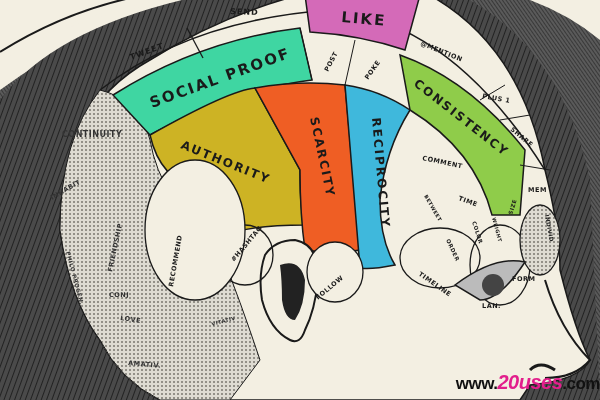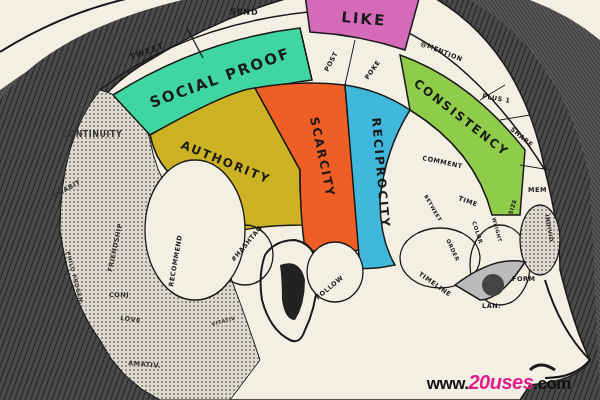--- a/index.html
+++ b/index.html
@@ -4,21 +4,21 @@
 <style>
   html,body{margin:0;padding:0;}
   body{width:600px;height:400px;overflow:hidden;background:#2a2a2a;font-family:"DejaVu Sans",sans-serif;}
   .stage{position:relative;width:600px;height:400px;overflow:hidden;}
   svg{position:absolute;left:0;top:0;}
   .lbl{font-family:"DejaVu Sans",sans-serif;font-weight:bold;fill:#1a1a1a;}
   .big{font-size:15px;letter-spacing:2px;}
   .sm{font-size:8px;letter-spacing:1px;}
   .xs{font-size:6.5px;letter-spacing:.5px;}
   .faint{fill:#333;}
-  .wm{position:absolute;right:29px;bottom:6px;font-family:"Liberation Sans",sans-serif;font-weight:bold;font-size:17px;letter-spacing:-.5px;color:#111;}
+  .wm{position:absolute;right:0;bottom:6px;font-family:"Liberation Sans",sans-serif;font-weight:bold;font-size:17px;letter-spacing:-.5px;color:#111;}
   .wm .pk{color:#e21e8c;font-style:italic;font-size:20px;}
 </style>
 </head>
 <body>
 
 <div class="stage">
 <svg width="600" height="400" viewBox="0 0 600 400">
   <defs>
     <pattern id="dots" width="4" height="4" patternUnits="userSpaceOnUse">
       <rect width="4" height="4" fill="#dedbd2"></rect>

